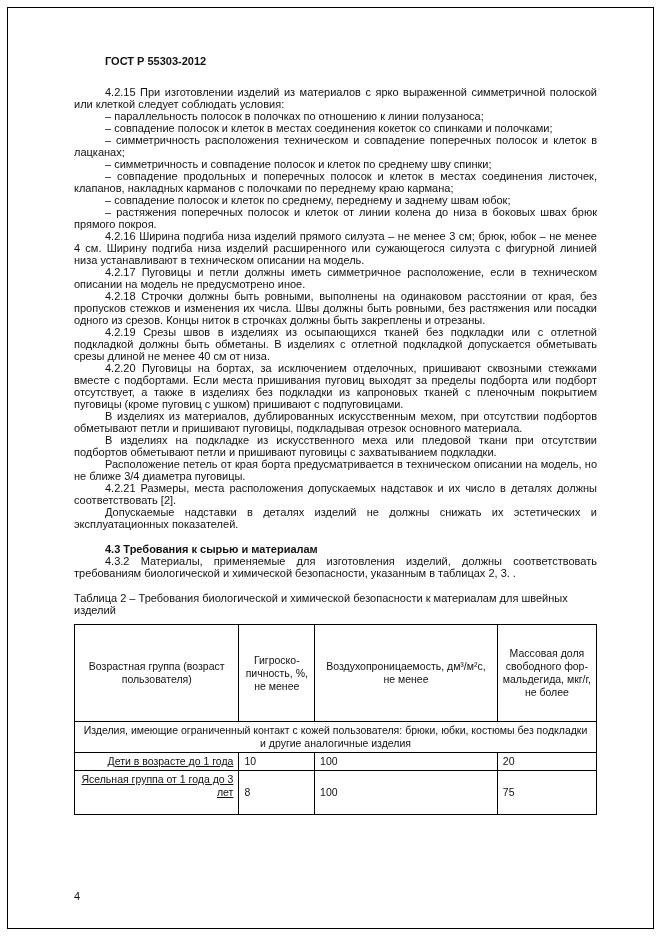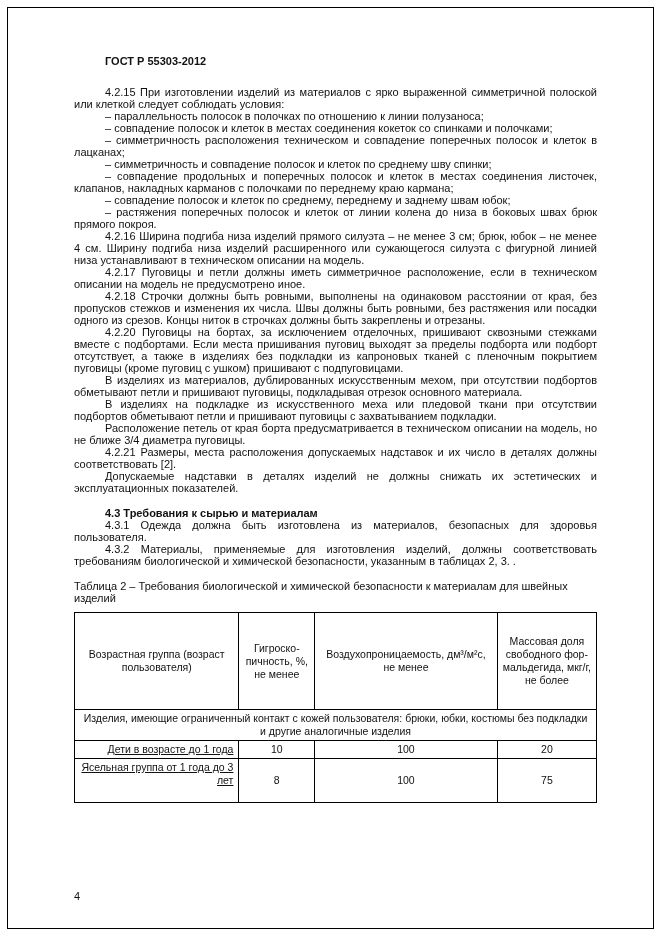--- a/index.html
+++ b/index.html
@@ -61,21 +61,21 @@
     height: 92px;
     text-align: center;
     vertical-align: middle;
   }
   td.section {
     text-align: center;
     vertical-align: middle;
     padding: 3px 10px;
   }
   td.lbl { text-align: right; vertical-align: top; text-decoration: underline; }
-  td.num { text-align: center; vertical-align: middle; }
+  td.num { text-align: left; vertical-align: middle; }
   tr.tall { height: 44px; }
   .page-number {
     position: absolute;
     left: 66px; bottom: 26px;
     font-size: 11px;
   }
 </style>
 </head>
 <body>
 
@@ -89,29 +89,29 @@
       <p class="p ind">– параллельность полосок в полочках по отношению к линии полузаноса;</p>
       <p class="p ind">– совпадение полосок и клеток в местах соединения кокеток со спинками и полочками;</p>
       <p class="p ind">– симметричность расположения техническом и совпадение поперечных полосок и клеток в лацканах;</p>
       <p class="p ind">– симметричность и совпадение полосок и клеток по среднему шву спинки;</p>
       <p class="p ind">– совпадение продольных и поперечных полосок и клеток в местах соединения листочек, клапанов, накладных карманов с полочками по переднему краю кармана;</p>
       <p class="p ind">– совпадение полосок и клеток по среднему, переднему и заднему швам юбок;</p>
       <p class="p ind">– растяжения поперечных полосок и клеток от линии колена до низа в боковых швах брюк прямого покроя.</p>
       <p class="p ind">4.2.16 Ширина подгиба низа изделий прямого силуэта – не менее 3 см; брюк, юбок – не менее 4 см. Ширину подгиба низа изделий расширенного или сужающегося силуэта с фигурной линией низа устанавливают в техническом описании на модель.</p>
       <p class="p ind">4.2.17 Пуговицы и петли должны иметь симметричное расположение, если в техническом описании на модель не предусмотрено иное.</p>
       <p class="p ind">4.2.18 Строчки должны быть ровными, выполнены на одинаковом расстоянии от края, без пропусков стежков и изменения их числа. Швы должны быть ровными, без растяжения или посадки одного из срезов. Концы ниток в строчках должны быть закреплены и отрезаны.</p>
+      <p class="p ind">4.2.19 Срезы швов в изделиях из осыпающихся тканей без подкладки или с отлетной подкладкой должны быть обметаны. В изделиях с отлетной подкладкой допускается обметывать срезы длиной не менее 40 см от низа.</p>
       <p class="p ind">4.2.20 Пуговицы на бортах, за исключением отделочных, пришивают сквозными стежками вместе с подбортами. Если места пришивания пуговиц выходят за пределы подборта или подборт отсутствует, а также в изделиях без подкладки из капроновых тканей с пленочным покрытием пуговицы (кроме пуговиц с ушком) пришивают с подпуговицами.</p>
       <p class="p ind">В изделиях из материалов, дублированных искусственным мехом, при отсутствии подбортов обметывают петли и пришивают пуговицы, подкладывая отрезок основного материала.</p>
       <p class="p ind">В изделиях на подкладке из искусственного меха или пледовой ткани при отсутствии подбортов обметывают петли и пришивают пуговицы с захватыванием подкладки.</p>
       <p class="p ind">Расположение петель от края борта предусматривается в техническом описании на модель, но не ближе 3/4 диаметра пуговицы.</p>
       <p class="p ind">4.2.21 Размеры, места расположения допускаемых надставок и их число в деталях должны соответствовать [2].</p>
       <p class="p ind">Допускаемые надставки в деталях изделий не должны снижать их эстетических и эксплуатационных показателей.</p>
 
       <p class="p ind bold gap">4.3 Требования к сырью и материалам</p>
-      <p class="p ind">4.3.1 Одежда должна быть изготовлена из материалов, безопасных для здоровья пользователя.</p>
       <p class="p ind">4.3.2 Материалы, применяемые для изготовления изделий, должны соответствовать требованиям биологической и химической безопасности, указанным в таблицах 2, 3. .</p>
 
       <p class="p caption">Таблица 2 – Требования биологической и химической безопасности к материалам для швейных изделий</p>
 
       <table class="t2">
         <colgroup>
           <col class="c1">
             <col class="c2">
             <col class="c3">
             <col class="c4">

